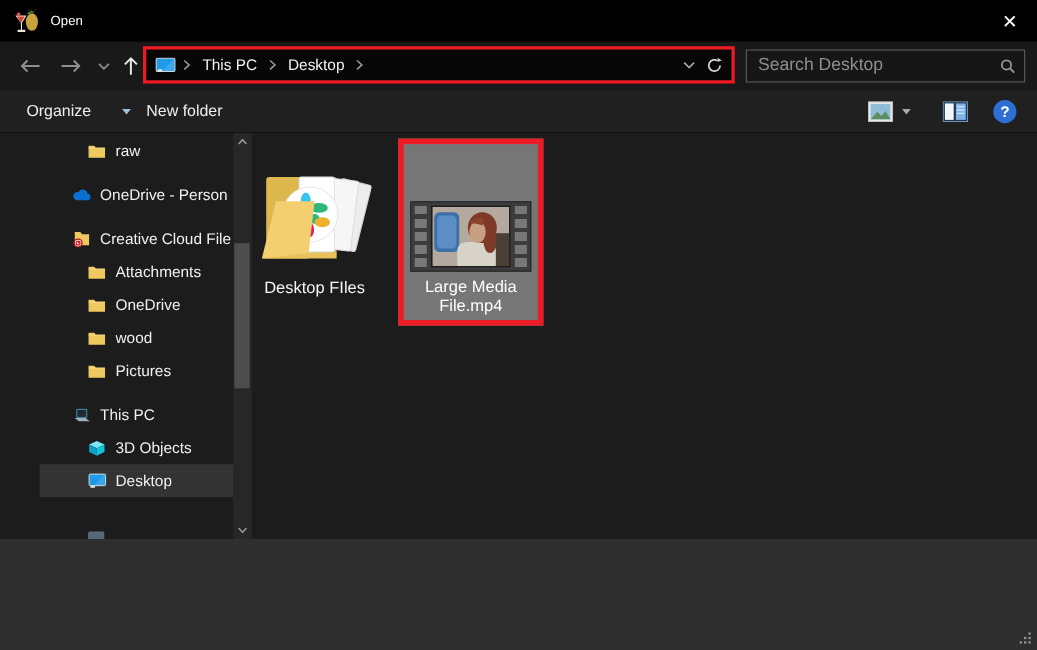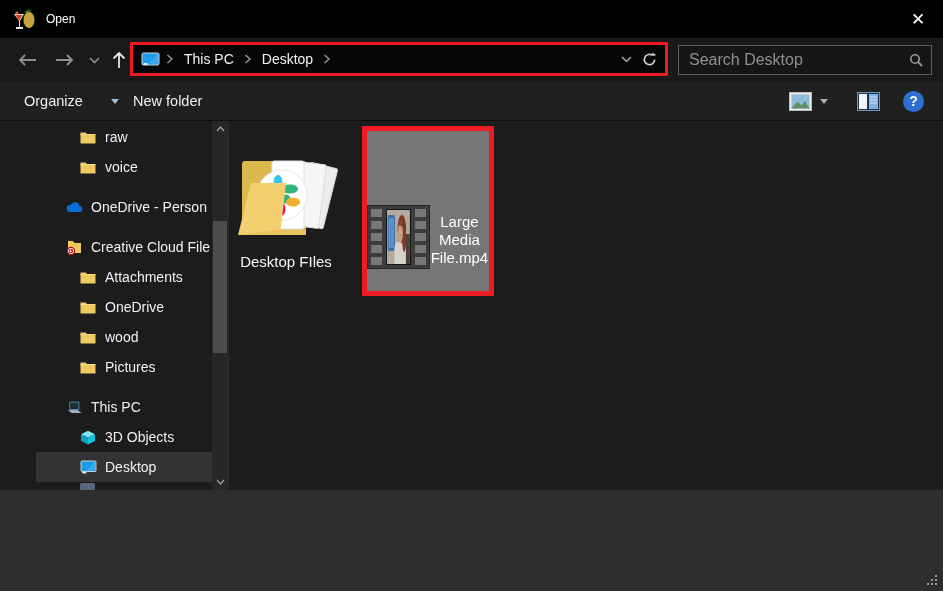--- a/index.html
+++ b/index.html
@@ -42,21 +42,21 @@
   .sb-partial { position:absolute; left:44px; top:362px; width:15px; height:7px; overflow:hidden; }
   .sb-partial div { width:15px; height:12px; background:#56687a; border-radius:2px; }
   .scrollbar { position:absolute; right:0; top:0; width:16px; height:369px; background:#272727; }
   .sb-arrow { position:absolute; left:0; width:16px; height:16px; display:flex; align-items:center; justify-content:center; }
   .sb-thumb { position:absolute; left:1px; top:100px; width:14px; height:132px; background:#4d4d4d; }
   
   .tile-folder { position:absolute; left:225px; top:8px; width:122px; height:165px; display:flex; flex-direction:column; align-items:center; }
   .tile-folder svg { margin-top:18px; }
   .tile-label { margin-top:6px; font-size:15px; color:#f5f5f5; text-align:center; line-height:1.2; }
   .tile-media-annot { position:absolute; left:362px; top:5px; width:132px; height:170px; border:5px solid #ed1c24; background:#767676; }
-  .tile-media { width:100%; height:100%; display:flex; flex-direction:row; align-items:center; padding-top:52px; }
+  .tile-media { width:100%; height:100%; display:flex; flex-direction:column; align-items:center; padding-top:52px; }
   .film { width:110px; height:64px; background:#3c3c3c; border:1px solid #262626; display:flex; align-items:center; padding:3px; }
   .film-holes { width:11px; height:56px; background:repeating-linear-gradient(to bottom,#787878 0 8px,#3c3c3c 8px 12px); }
   .film-frame { flex:1; height:56px; margin:0 4px; border:1px solid #151515; overflow:hidden; }
   .tile-media .tile-label { margin-top:5px; width:110px; color:#ffffff; }
   
   .footer { position:absolute; left:0; top:490px; width:100%; height:101px; background:#2e2e2e; }
   .grip { position:absolute; right:14px; bottom:6px; width:2px; height:2px; background:#999;
           box-shadow: 8px 0 #999, 8px -4px #999, 8px -8px #999, 4px 0 #999, 4px -4px #999, 0 0 #999; }
   svg { display:block; }
 </style>
@@ -185,29 +185,20 @@
     <div class="sidebar">
       <div class="sb-list" id="sidebar-list">
           <div class="sb-row sb-ind2">
             <span class="sb-ic">
               <svg width="16" height="13" viewBox="0 0 16 13">
                 <path d="M0.5 1.5 h5.2 l1.6 2 H15.5 v9 H0.5 Z" fill="#eec95f"></path>
                 <path d="M0.5 3.5 H15.5" stroke="#f6dc8a" stroke-width="1"></path>
               </svg>
             </span>
             <span class="sb-label">raw</span>
-          </div>
-          <div class="sb-row sb-ind2">
-            <span class="sb-ic">
-              <svg width="16" height="13" viewBox="0 0 16 13">
-                <path d="M0.5 1.5 h5.2 l1.6 2 H15.5 v9 H0.5 Z" fill="#eec95f"></path>
-                <path d="M0.5 3.5 H15.5" stroke="#f6dc8a" stroke-width="1"></path>
-              </svg>
-            </span>
-            <span class="sb-label">voice</span>
           </div>
           <div class="sb-row sb-ind1 gap">
             <span class="sb-ic">
               <svg width="18" height="12" viewBox="0 0 18 12">
                 <path d="M4.4 11.3 a3.9 3.9 0 1 1 1 -7.7 A4.8 4.8 0 0 1 14.4 5 a3.1 3.1 0 0 1 -0.6 6.3 Z" fill="#0b6fd0"></path>
               </svg>
             </span>
             <span class="sb-label">OneDrive - Person</span>
           </div>
           <div class="sb-row sb-ind1 gap">

